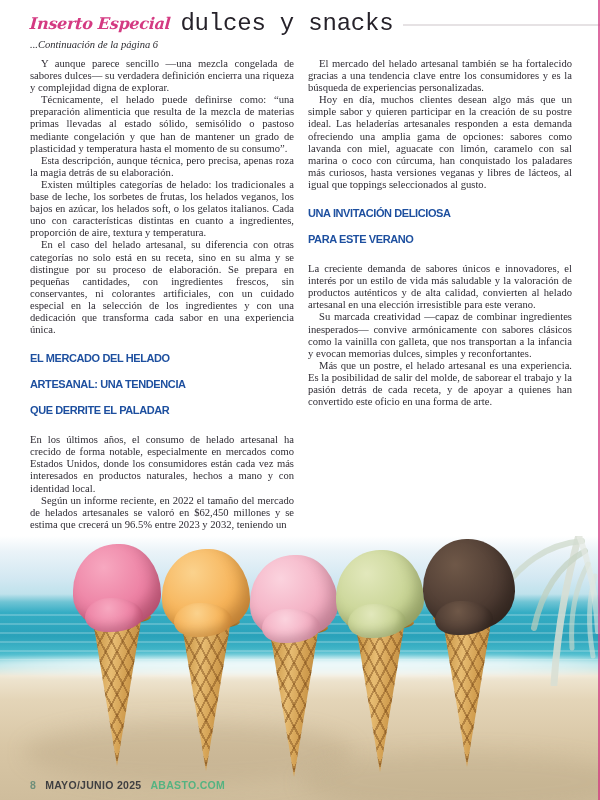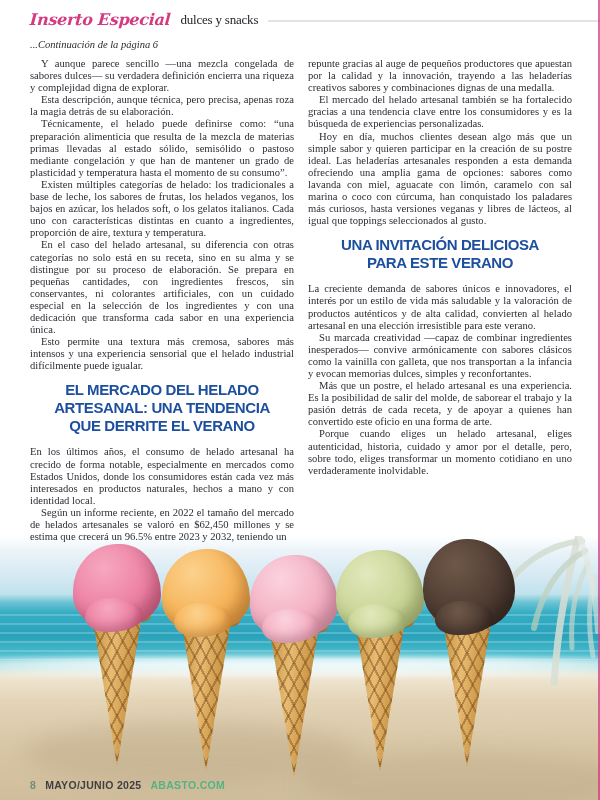--- a/index.html
+++ b/index.html
@@ -6,30 +6,30 @@
     --pink:#d43a82; --blue:#1d4f9f; --green:#54b381; --ink:#2e2b33; --rule:#e6e2e4;
   }
   *{margin:0;padding:0;box-sizing:border-box;}
   html,body{width:600px;height:800px;background:#fff;overflow:hidden;}
   .page{position:relative;width:600px;height:800px;background:#fff;font-family:"Liberation Serif",serif;color:var(--ink);}
   .page-edge{position:absolute;right:0;top:0;bottom:0;width:2px;background:var(--pink);opacity:.75;z-index:40;}
 
   
   .header{position:absolute;top:10px;left:30px;right:0;display:flex;align-items:center;gap:10px;z-index:5;}
   .brand{font-family:"DejaVu Serif",serif;font-style:italic;font-weight:bold;font-size:16px;color:var(--pink);letter-spacing:-.3px;transform:skewX(-4deg);white-space:nowrap;}
-  .section-title{font-family:Liberation Serif, serif;font-size:13px;font-weight:500;color:#26222a;letter-spacing:-.2px;white-space:nowrap;}
+  .section-title{font-family:Liberation Mono, monospace;font-size:24px;font-weight:500;color:#26222a;letter-spacing:-.2px;white-space:nowrap;}
   .header-rule{flex:1;height:0;border-top:2px solid var(--rule);margin-top:2px;}
   .continuation{position:absolute;top:39px;left:30px;font-style:italic;font-size:10.5px;color:#2b2a30;z-index:5;}
 
   
   .article{position:absolute;top:58px;left:30px;width:542px;display:flex;gap:14px;z-index:5;}
   .col{width:264px;font-size:10.6px;line-height:12.1px;text-align:justify;hyphens:auto;}
   .col p{text-indent:11px;}
   .col p.flush{text-indent:0;}
-  .sec-heading{font-family:"Liberation Sans",sans-serif;font-weight:800;font-size:15px;line-height:18px;letter-spacing:-.4px;color:var(--blue);white-space:pre-line;margin:9px 0 11px 0;text-align:center;}
+  .sec-heading{font-family:"Liberation Sans",sans-serif;font-weight:800;font-size:11px;line-height:26px;letter-spacing:-.4px;color:var(--blue);white-space:pre-line;margin:9px 0 11px 0;text-align:left;}
 
   
   .photo{position:absolute;left:0;top:536px;width:600px;height:264px;overflow:hidden;z-index:1;
     background:linear-gradient(180deg,#ffffff 0%,#eaf3f8 6%,#d3e8f2 16%,#bfe2ec 22%,#6fc4d4 25%,#35adc4 29%,#2aa2ba 38%,#49bccd 45%,#a8dfe3 49%,#efe6d2 53%,#e4d5b8 62%,#d8c6a5 80%,#cfbd9c 100%);}
   .wave-lines{position:absolute;left:0;top:27%;width:100%;height:20%;
     background:repeating-linear-gradient(180deg,rgba(255,255,255,0) 0 7px,rgba(255,255,255,.35) 7px 9px);opacity:.6;}
   .foam{position:absolute;left:-20px;right:-20px;top:46%;height:13px;background:rgba(255,255,255,.9);border-radius:50%;filter:blur(4px);}
   .foam2{position:absolute;left:-20px;right:-20px;top:50%;height:8px;background:rgba(255,255,255,.65);border-radius:50%;filter:blur(3px);}
   .dune1{position:absolute;left:4%;top:70%;width:55%;height:24%;background:rgba(150,128,95,.18);border-radius:50%;filter:blur(10px);}
   .dune2{position:absolute;left:50%;top:82%;width:55%;height:22%;background:rgba(150,128,95,.16);border-radius:50%;filter:blur(10px);}
@@ -72,41 +72,38 @@
   <div class="header">
     <span class="brand">Inserto Especial</span>
     <span class="section-title">dulces y snacks</span>
     <span class="header-rule"></span>
   </div>
   <div class="continuation">...Continuación de la página 6</div>
 
   <div class="article">
     <div class="col">
       <p>Y aunque parece sencillo —una mezcla congelada de sabores dulces— su verdadera definición encierra una riqueza y complejidad digna de explorar.</p>
+      <p>Técnicamente, el helado puede definirse como: “una preparación alimenticia que resulta de la mezcla de materias primas llevadas al estado sólido, semisólido o pastoso mediante congelación y que han de mantener un grado de plasticidad y temperatura hasta el momento de su consumo”.</p>
       <p>Esta descripción, aunque técnica, pero precisa, apenas roza la magia detrás de su elaboración.</p>
-      <p>Técnicamente, el helado puede definirse como: “una preparación alimenticia que resulta de la mezcla de materias primas llevadas al estado sólido, semisólido o pastoso mediante congelación y que han de mantener un grado de plasticidad y temperatura hasta el momento de su consumo”.</p>
-      <p>Existen múltiples categorías de helado: los tradicionales a base de leche, los sabores de frutas, los helados veganos, los bajos en azúcar, los helados soft, o los gelatos italianos. Cada uno con características distintas en cuanto a ingredientes, proporción de aire, textura y temperatura.</p>
+      <p>Existen múltiples categorías de helado: los tradicionales a base de leche, los sorbetes de frutas, los helados veganos, los bajos en azúcar, los helados soft, o los gelatos italianos. Cada uno con características distintas en cuanto a ingredientes, proporción de aire, textura y temperatura.</p>
       <p>En el caso del helado artesanal, su diferencia con otras categorías no solo está en su receta, sino en su alma y se distingue por su proceso de elaboración. Se prepara en pequeñas cantidades, con ingredientes frescos, sin conservantes, ni colorantes artificiales, con un cuidado especial en la selección de los ingredientes y con una dedicación que transforma cada sabor en una experiencia única.</p>
-      <p>Esto permite una textura más cremosa, sabores más intensos y una experiencia sensorial que el helado industrial difícilmente puede igualar.</p>
       <h2 class="sec-heading">EL MERCADO DEL HELADO
 ARTESANAL: UNA TENDENCIA
-QUE DERRITE EL VERANO</h2>
+QUE DERRITE EL PALADAR</h2>
       <p class="flush">En los últimos años, el consumo de helado artesanal ha crecido de forma notable, especialmente en mercados como Estados Unidos, donde los consumidores están cada vez más interesados en productos naturales, hechos a mano y con identidad local.</p>
       <p>Según un informe reciente, en 2022 el tamaño del mercado de helados artesanales se valoró en $62,450 millones y se estima que crecerá un 96.5% entre 2023 y 2032, teniendo un</p>
     </div>
     <div class="col">
-      <p class="flush">repunte gracias al auge de pequeños productores que apuestan por la calidad y la innovación, trayendo a las heladerías creativos sabores y combinaciones dignas de una medalla.</p>
       <p>El mercado del helado artesanal también se ha fortalecido gracias a una tendencia clave entre los consumidores y es la búsqueda de experiencias personalizadas.</p>
       <p>Hoy en día, muchos clientes desean algo más que un simple sabor y quieren participar en la creación de su postre ideal. Las heladerías artesanales responden a esta demanda ofreciendo una amplia gama de opciones: sabores como lavanda con miel, aguacate con limón, caramelo con sal marina o coco con cúrcuma, han conquistado los paladares más curiosos, hasta versiones veganas y libres de lácteos, al igual que toppings seleccionados al gusto.</p>
       <h2 class="sec-heading">UNA INVITACIÓN DELICIOSA
 PARA ESTE VERANO</h2>
       <p class="flush">La creciente demanda de sabores únicos e innovadores, el interés por un estilo de vida más saludable y la valoración de productos auténticos y de alta calidad, convierten al helado artesanal en una elección irresistible para este verano.</p>
       <p>Su marcada creatividad —capaz de combinar ingredientes inesperados— convive armónicamente con sabores clásicos como la vainilla con galleta, que nos transportan a la infancia y evocan memorias dulces, simples y reconfortantes.</p>
       <p>Más que un postre, el helado artesanal es una experiencia. Es la posibilidad de salir del molde, de saborear el trabajo y la pasión detrás de cada receta, y de apoyar a quienes han convertido este oficio en una forma de arte.</p>
-      <p>Porque cuando eliges un helado artesanal, eliges autenticidad, historia, cuidado y amor por el detalle, pero, sobre todo, eliges transformar un momento cotidiano en uno verdaderamente inolvidable.</p>
     </div>
   </div>
 
   <div class="photo">
     <div class="wave-lines"></div>
     <div class="foam"></div>
     <div class="foam2"></div>
     <div class="dune1"></div>
     <div class="dune2"></div>
     <svg class="palms" viewBox="0 0 170 150" fill="none">

